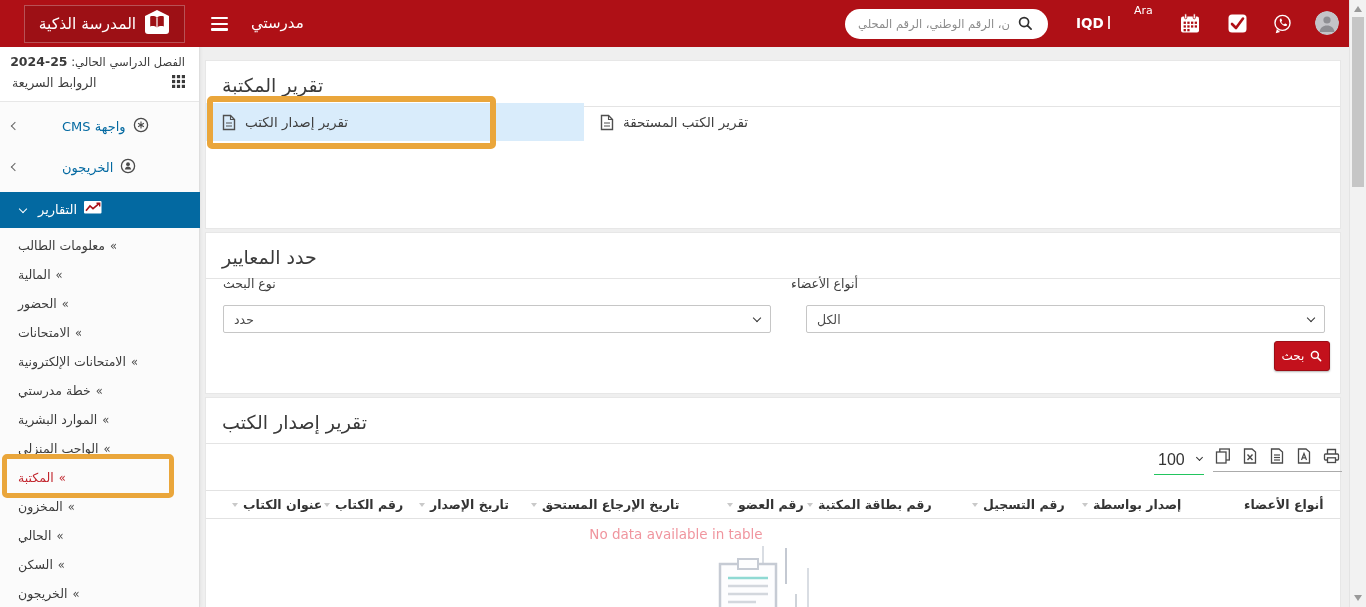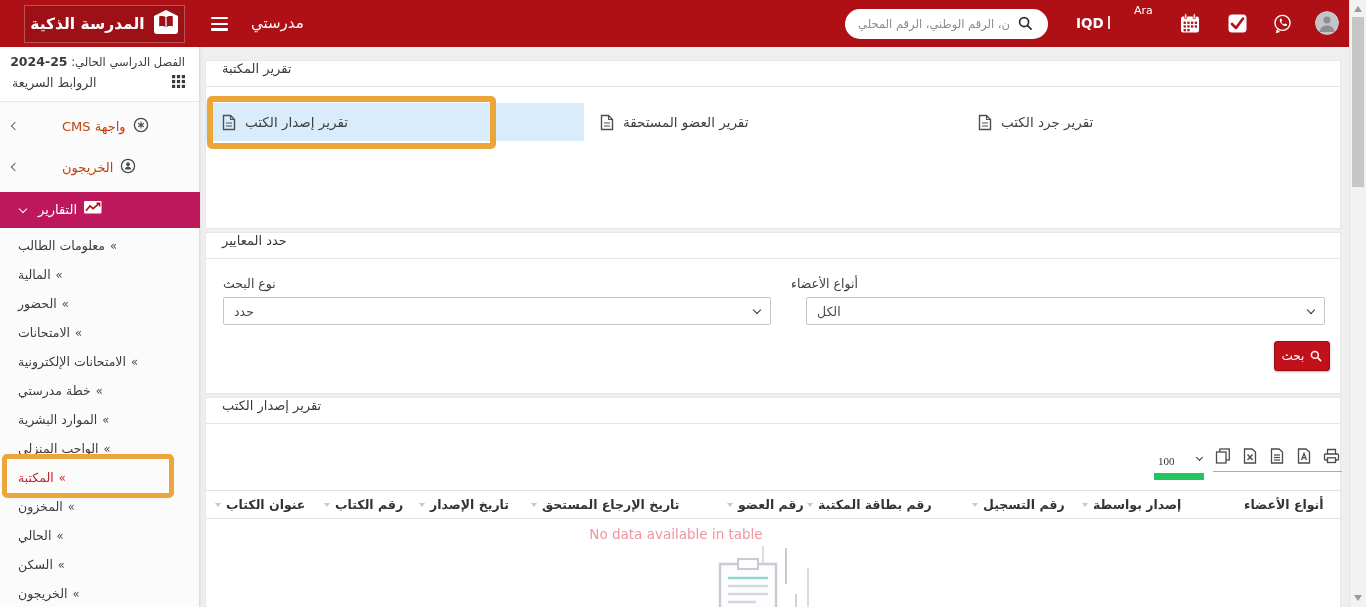--- a/index.html
+++ b/index.html
@@ -4,21 +4,21 @@
 <style>
   * { margin:0; padding:0; box-sizing:border-box; }
   html,body { width:1366px; height:607px; overflow:hidden; }
   body { font-family:"DejaVu Sans", sans-serif; }
   .page { position:relative; width:1366px; height:607px; overflow:hidden; background:#EFEFEF; }
 
   
   .header { position:absolute; left:0; top:0; width:1366px; height:47px; background:#AF1016; z-index:20; }
   .logo-box { position:absolute; left:24px; top:5px; width:161px; height:38px; background:#9D1015;
     border:1px solid rgba(255,255,255,.28); display:flex; align-items:center; justify-content:center; gap:8px; cursor:pointer; }
-  .logo-text { color:#fff; font-size:15.5px; font-weight:bold; }
+  .logo-text { color:#fff; font-size:15.5px; font-weight:normal; }
   .hamburger { position:absolute; left:211px; top:17px; width:17px; cursor:pointer; }
   .hamburger div { height:2.4px; background:#fff; margin-bottom:3.2px; border-radius:1px; }
   .app-title { position:absolute; left:251px; top:14px; color:#fff; font-size:15px; }
   .search-pill { position:absolute; left:845px; top:9px; width:203px; height:30px; background:#fff; border-radius:15px; }
   .search-pill input { position:absolute; left:13px; top:1px; width:152px; height:27px; border:none; outline:none;
     font-size:11.5px; color:#444; direction:rtl; font-family:"DejaVu Sans", sans-serif; background:transparent; }
   .search-pill input::placeholder { color:#8C8C8C; }
   .pill-mag { position:absolute; right:15px; top:7px; }
   .currency { position:absolute; left:1076px; top:15px; color:#fff; font-weight:bold; font-size:13.5px; cursor:pointer; }
   .currency-div { position:absolute; left:1108px; top:16px; width:1.5px; height:13px; background:rgba(255,255,255,.85); }
@@ -35,66 +35,66 @@
   
   .sidebar { position:absolute; left:0; top:47px; width:200px; height:560px; background:#FBFBFB;
     border-right:1px solid #DEDEDE; box-shadow:1px 0 3px rgba(0,0,0,.05); z-index:5; }
   .side-top { height:55px; background:#fff; border-bottom:1px solid #E7E7E7; padding:7px 14px 0 12px; }
   .semester { direction:rtl; font-size:11.5px; color:#3A3A3A; white-space:nowrap;margin-left:24px; }
   .semester b { font-size:12.5px; }
   .quick-links { margin-top:4px; display:flex; justify-content:space-between; align-items:center; cursor:pointer; }
   .quick-links .ql-label { font-size:12.5px; color:#3F3F3F; }
   .side-row { position:absolute; width:200px; height:32px; cursor:pointer; }
   .side-row .chev-l { position:absolute; left:12px; top:12px; }
-  .row-content { position:absolute; left:62px; top:6px; display:flex; align-items:center; gap:7px; font-size:13px; color:#c2410c; }
-  .side-row.active { background:#be185d; height:36px; }
+  .row-content { position:absolute; left:62px; top:6px; display:flex; align-items:center; gap:7px; font-size:13px; color:#0369a1; }
+  .side-row.active { background:#0369a1; height:36px; }
   .side-row.active .row-content { left:38px; top:9px; color:#fff; }
   .side-row.active .chev-d { position:absolute; left:20px; top:14px; }
   .chev-l { width:6px; height:6px; border-left:1.6px solid #666; border-bottom:1.6px solid #666; transform:rotate(45deg); display:inline-block; }
   .chev-d { width:6px; height:6px; border-right:1.6px solid #fff; border-bottom:1.6px solid #fff; transform:rotate(45deg); display:inline-block; }
   .submenu { position:absolute; top:184px; left:0; width:200px; }
   .sub-item { height:29px; display:flex; align-items:center; gap:5px; padding-left:18px; font-size:12.5px; color:#3C3C3C; cursor:pointer; }
   .sub-item .marker { font-size:11.5px; color:#4A4A4A; padding-top:1px; }
   .sub-item.active-red, .sub-item.active-red .marker { color:#C2262E; }
 
   
   .card { position:absolute; background:#fff; border:1px solid #E7E7E7; }
-  .card-title { padding:0 16px 10px; font-size:13px; color:#3A3A3A; border-bottom:1px solid #E4E4E4; }
+  .card-title { padding:13px 16px 10px; font-size:19px; color:#3A3A3A; border-bottom:1px solid #E4E4E4; }
   .card1 { left:205px; top:60px; width:1136px; height:169px; }
   .tab { position:absolute; width:378px; height:38px; display:flex; align-items:center; gap:9px; padding-left:16px; cursor:pointer; }
   .tab .tab-label { font-size:13.5px; color:#3E3E3E; }
   .tab.selected { background:#D9ECFB; }
 
   .card2 { left:205px; top:232px; width:1136px; height:162px; }
   .field-label { position:absolute; font-size:12.5px; color:#3F3F3F; }
-  .select-wrap { position:absolute; height:21px; }
+  .select-wrap { position:absolute; height:21px;margin-top:8px; }
   .select-wrap select { width:100%; height:28px; border:1px solid #C6C6C6; border-radius:2px; background:#fff;
     font-size:12.5px; color:#4A4A4A; padding:0 26px 0 10px; appearance:none; -webkit-appearance:none;
     direction:ltr; text-align:left; font-family:"DejaVu Sans", sans-serif; cursor:pointer; }
   .select-wrap .sel-chev { position:absolute; right:11px; top:10px; width:6px; height:6px;
     border-right:1.6px solid #333; border-bottom:1.6px solid #333; transform:rotate(45deg); pointer-events:none; }
   .search-btn { position:absolute; left:1068px; top:108px; width:56px; height:30px; background:#C3111C;
     border:1px solid #9C0D15; border-radius:3px; color:#fff; font-size:12px; display:flex; align-items:center;
     justify-content:center; gap:6px; cursor:pointer; box-shadow:0 1px 2px rgba(0,0,0,.3); font-family:"DejaVu Sans", sans-serif; }
 
   .card3 { left:205px; top:397px; width:1136px; height:215px; }
   .tbl-search { position:absolute; left:17px; top:58px; width:173px; border:none; border-bottom:1px solid #ABABAB;
     background:transparent; outline:none; font-size:13px; color:#555; padding:2px 2px 6px; font-family:"DejaVu Sans", sans-serif; }
   .tbl-search::placeholder { color:#8C8C8C; }
   .pagesize-wrap { position:absolute; left:948px; top:52px; width:50px; }
-  .pagesize-wrap select { width:100%; border:none; border-bottom:7px solid #22c55e; background:transparent;
-    font-size:11px; color:#333; appearance:none; -webkit-appearance:none; padding:0 14px 6px 4px; cursor:pointer; font-family:Liberation Serif, serif; }
+  .pagesize-wrap select { width:100%; border:none; border-bottom:1px solid #22c55e; background:transparent;
+    font-size:16px; color:#333; appearance:none; -webkit-appearance:none; padding:0 14px 6px 4px; cursor:pointer; font-family:Liberation Sans, sans-serif; }
   .pagesize-wrap .sel-chev { position:absolute; right:2px; top:5px; width:5px; height:5px;
     border-right:1.5px solid #333; border-bottom:1.5px solid #333; transform:rotate(45deg); pointer-events:none; }
   .export-group { position:absolute; left:1007px; top:50px; display:flex; gap:11px; padding:0 2px 7px; border-bottom:1px solid #ABABAB; }
   .export-group svg { cursor:pointer; }
   .data-table { position:absolute; left:0; top:92px; width:1134px; border-collapse:collapse; table-layout:fixed; }
   .data-table thead tr { border-top:1px solid #E2E2E2; border-bottom:1px solid #E2E2E2; }
   .data-table th { height:28px; font-size:12.5px; font-weight:bold; color:#333; text-align:left; padding:0 3px; white-space:nowrap; overflow:hidden; cursor:pointer; }
-  .data-table th:first-child { padding-left:9px;margin-top:23px; }
+  .data-table th:first-child { padding-left:26px;margin-top:23px; }
   .sort-arrow { display:inline-block; width:0; height:0; border-left:3.5px solid transparent; border-right:3.5px solid transparent;
     border-top:4.5px solid #C9C9C9; margin-right:5px; vertical-align:2px; }
   .no-data { position:absolute; left:0; top:128px; width:940px; text-align:center; color:#F0959E; font-size:13.5px; }
   .empty-illus { position:absolute; left:0; top:148px; width:1134px; text-align:center; }
 
   .annot { position:absolute; border:6px solid #EAA63B; border-radius:5px; z-index:40; pointer-events:none; }
   .annot-tab { left:207px; top:96px; width:289px; height:53px; }
   .annot-side { left:2px; top:454px; width:172px; height:44px; border-width:5px; }
 </style>
 </head>
@@ -312,32 +312,23 @@
       <span class="tab-label">تقرير إصدار الكتب</span>
     </div>
 
     <div class="tab" style="left:378px; top:42px;">
       <svg width="14" height="17" viewBox="0 0 14 17">
         <path d="M1.5 1.5 h7 L12.5 5.5 v10 h-11 z" fill="none" stroke="#4F4F4F" stroke-width="1.4"></path>
         <path d="M8.5 1.5 v4 h4" fill="none" stroke="#4F4F4F" stroke-width="1.1"></path>
         <line x1="4" y1="9" x2="10" y2="9" stroke="#4F4F4F"></line>
           <line x1="4" y1="12" x2="10" y2="12" stroke="#4F4F4F"></line>
       </svg>
-      <span class="tab-label">تقرير العضو المستحقة</span>
-    </div>
-
-    <div class="tab" style="left:756px; top:42px;">
-      <svg width="14" height="17" viewBox="0 0 14 17">
-        <path d="M1.5 1.5 h7 L12.5 5.5 v10 h-11 z" fill="none" stroke="#4F4F4F" stroke-width="1.4"></path>
-        <path d="M8.5 1.5 v4 h4" fill="none" stroke="#4F4F4F" stroke-width="1.1"></path>
-        <line x1="4" y1="9" x2="10" y2="9" stroke="#4F4F4F"></line>
-          <line x1="4" y1="12" x2="10" y2="12" stroke="#4F4F4F"></line>
-      </svg>
-      <span class="tab-label">تقرير جرد الكتب</span>
-    </div>
+      <span class="tab-label">تقرير الكتب المستحقة</span>
+    </div>
+
 
   </div>
 
   <div class="card card2">
     <div class="card-title">حدد المعايير</div>
 
     <div class="field-label" style="left:17px; top:43px;">نوع البحث</div>
     <div class="select-wrap" style="left:17px; top:64px; width:548px;">
       <select>
         <option>حدد</option>

